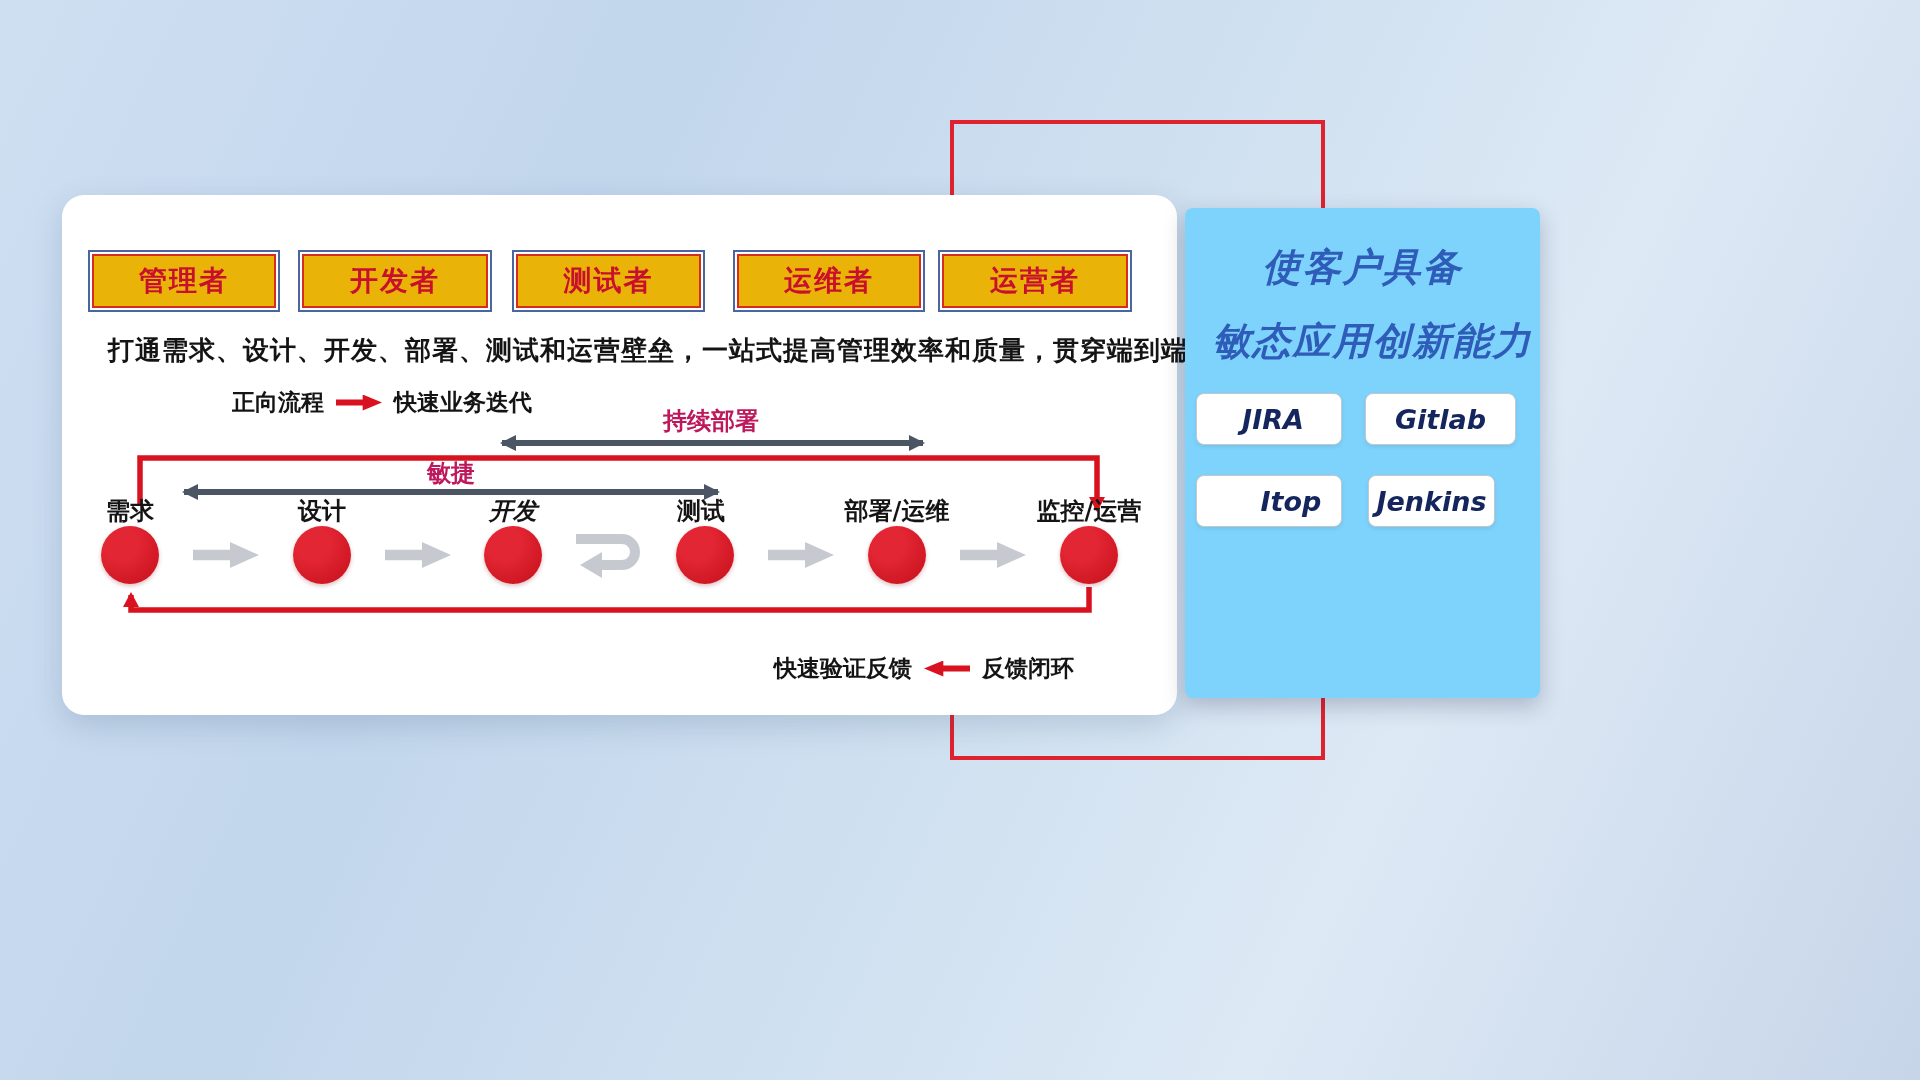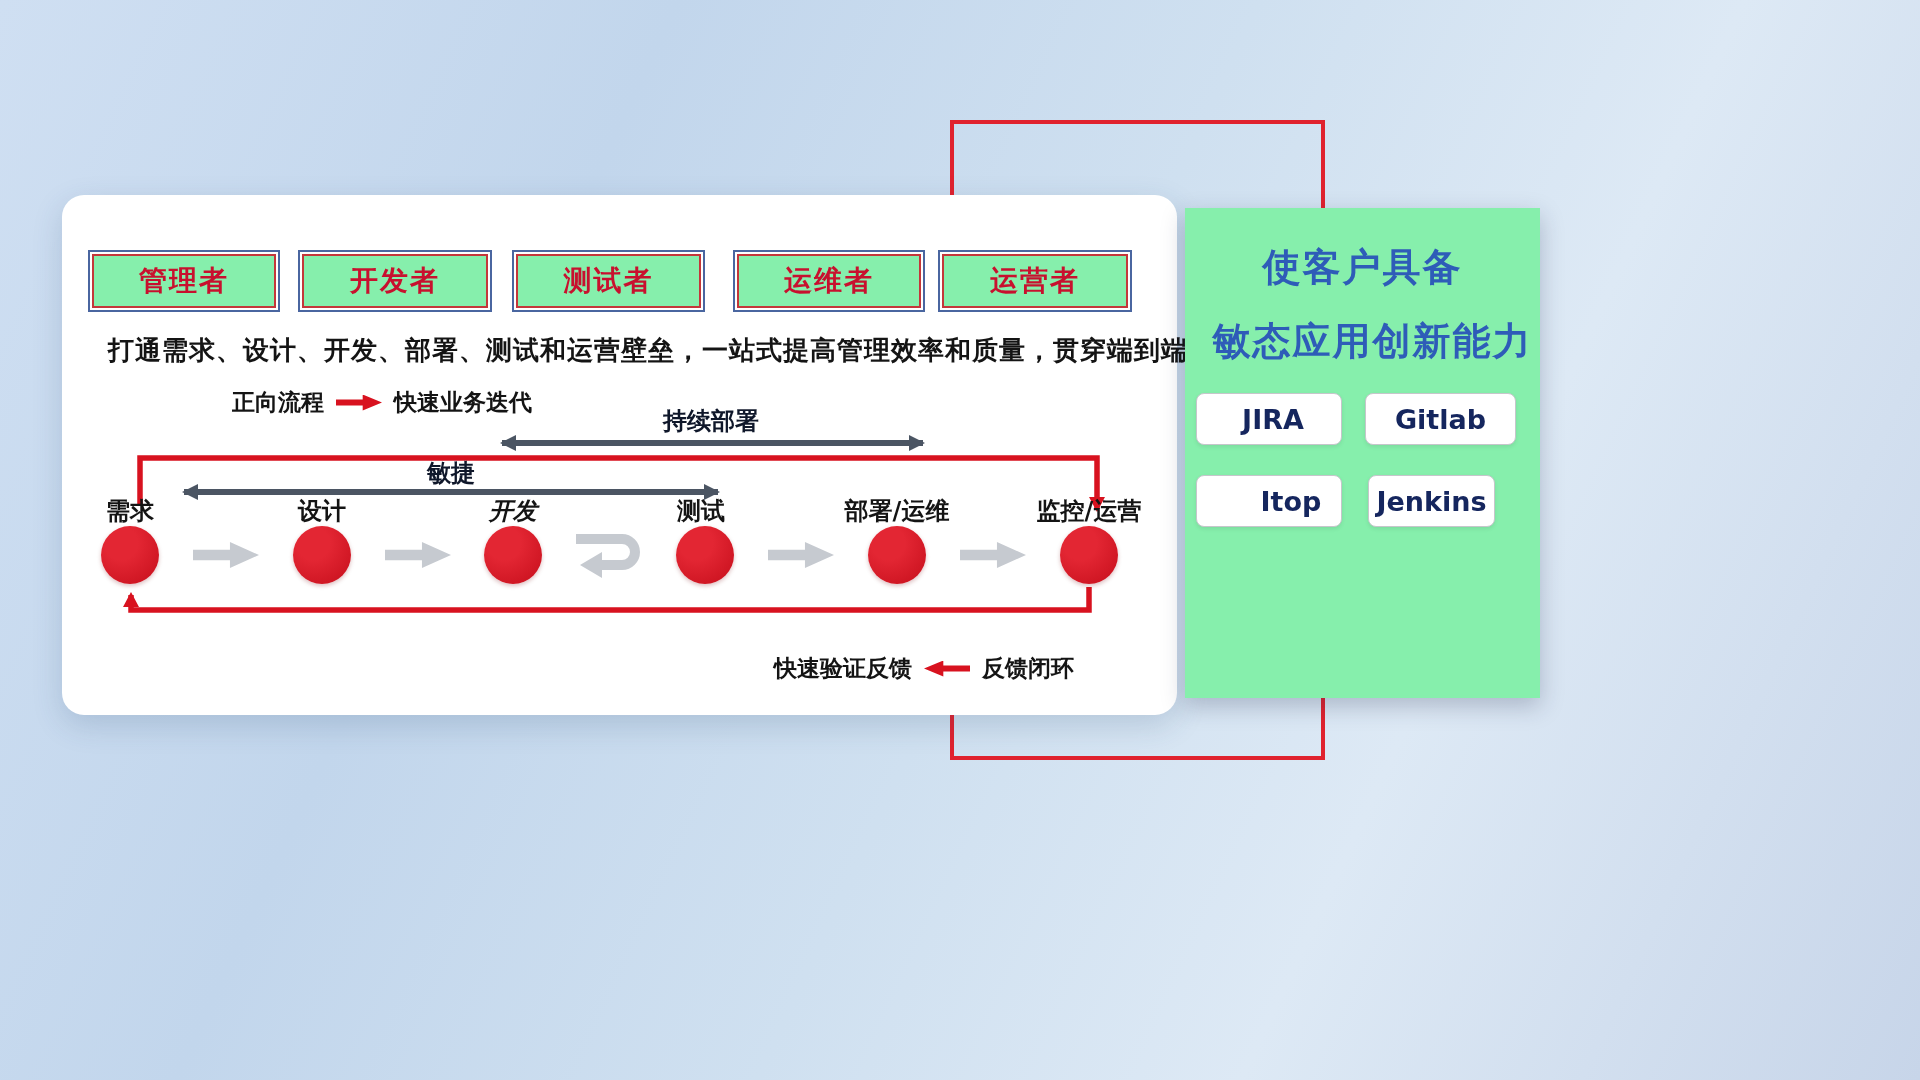--- a/index.html
+++ b/index.html
@@ -20,21 +20,21 @@
   
   .main-card {
     left:62px; top:195px; width:1115px; height:520px;
     background:#ffffff; border-radius:22px;
     box-shadow:0 10px 30px rgba(40,70,110,.18);
     z-index:2;
   }
 
   
   .role-box {
-    top:55px; height:62px; background:#86efac;
+    top:55px; height:62px; background:#eab308;
     border:2px solid #4a66a0;
     box-shadow: inset 0 0 0 2px #ffffff, inset 0 0 0 4px rgba(207,22,38,.85);
     display:flex; align-items:center; justify-content:center;
     color:#c8102e; font-size:28px; font-weight:700; letter-spacing:2px;
   }
 
   .subtitle {
     left:46px; top:138px; width:1040px;
     font-size:26px; font-weight:700; color:#141414; letter-spacing:1px;
     white-space:nowrap;
@@ -61,29 +61,30 @@
     top:331px; width:58px; height:58px; border-radius:50%;
     background:radial-gradient(circle at 35% 30%, #e32633 30%, #c50e1b 100%);
     box-shadow:0 2px 4px rgba(120,0,10,.25);
   }
   .flow-arrow {
     top:347px; width:66px; height:26px; background:#c6cad0;
     clip-path:polygon(0 30%,56% 30%,56% 0,100% 50%,56% 100%,56% 70%,0 70%);
   }
 
   .span-label {
-    font-size:24px; font-weight:700; color:#0f172a; text-align:center; white-space:nowrap;
+    font-size:24px; font-weight:700; color:#be185d; text-align:center; white-space:nowrap;
   }
 
   
   .right-panel {
     left:1185px; top:208px; width:355px; height:490px;
-    background:#86efac; border-radius:0;
+    background:#7dd3fc; border-radius:8px;
     box-shadow:0 8px 22px rgba(30,40,70,.25);
     z-index:3;
+    font-style:italic;
   }
   .panel-title {
     width:100%; text-align:center; color:#2e5cb8;
     font-size:38px; font-weight:800; letter-spacing:2px; white-space:nowrap;
   }
   .tool-chip {
     height:52px; background:#ffffff; border:1.5px solid #c6c6cb; border-radius:8px;
     box-shadow:0 2px 4px rgba(0,0,0,.08);
     display:flex; align-items:center; justify-content:center;
     color:#15265e; font-size:27px; font-weight:700;

